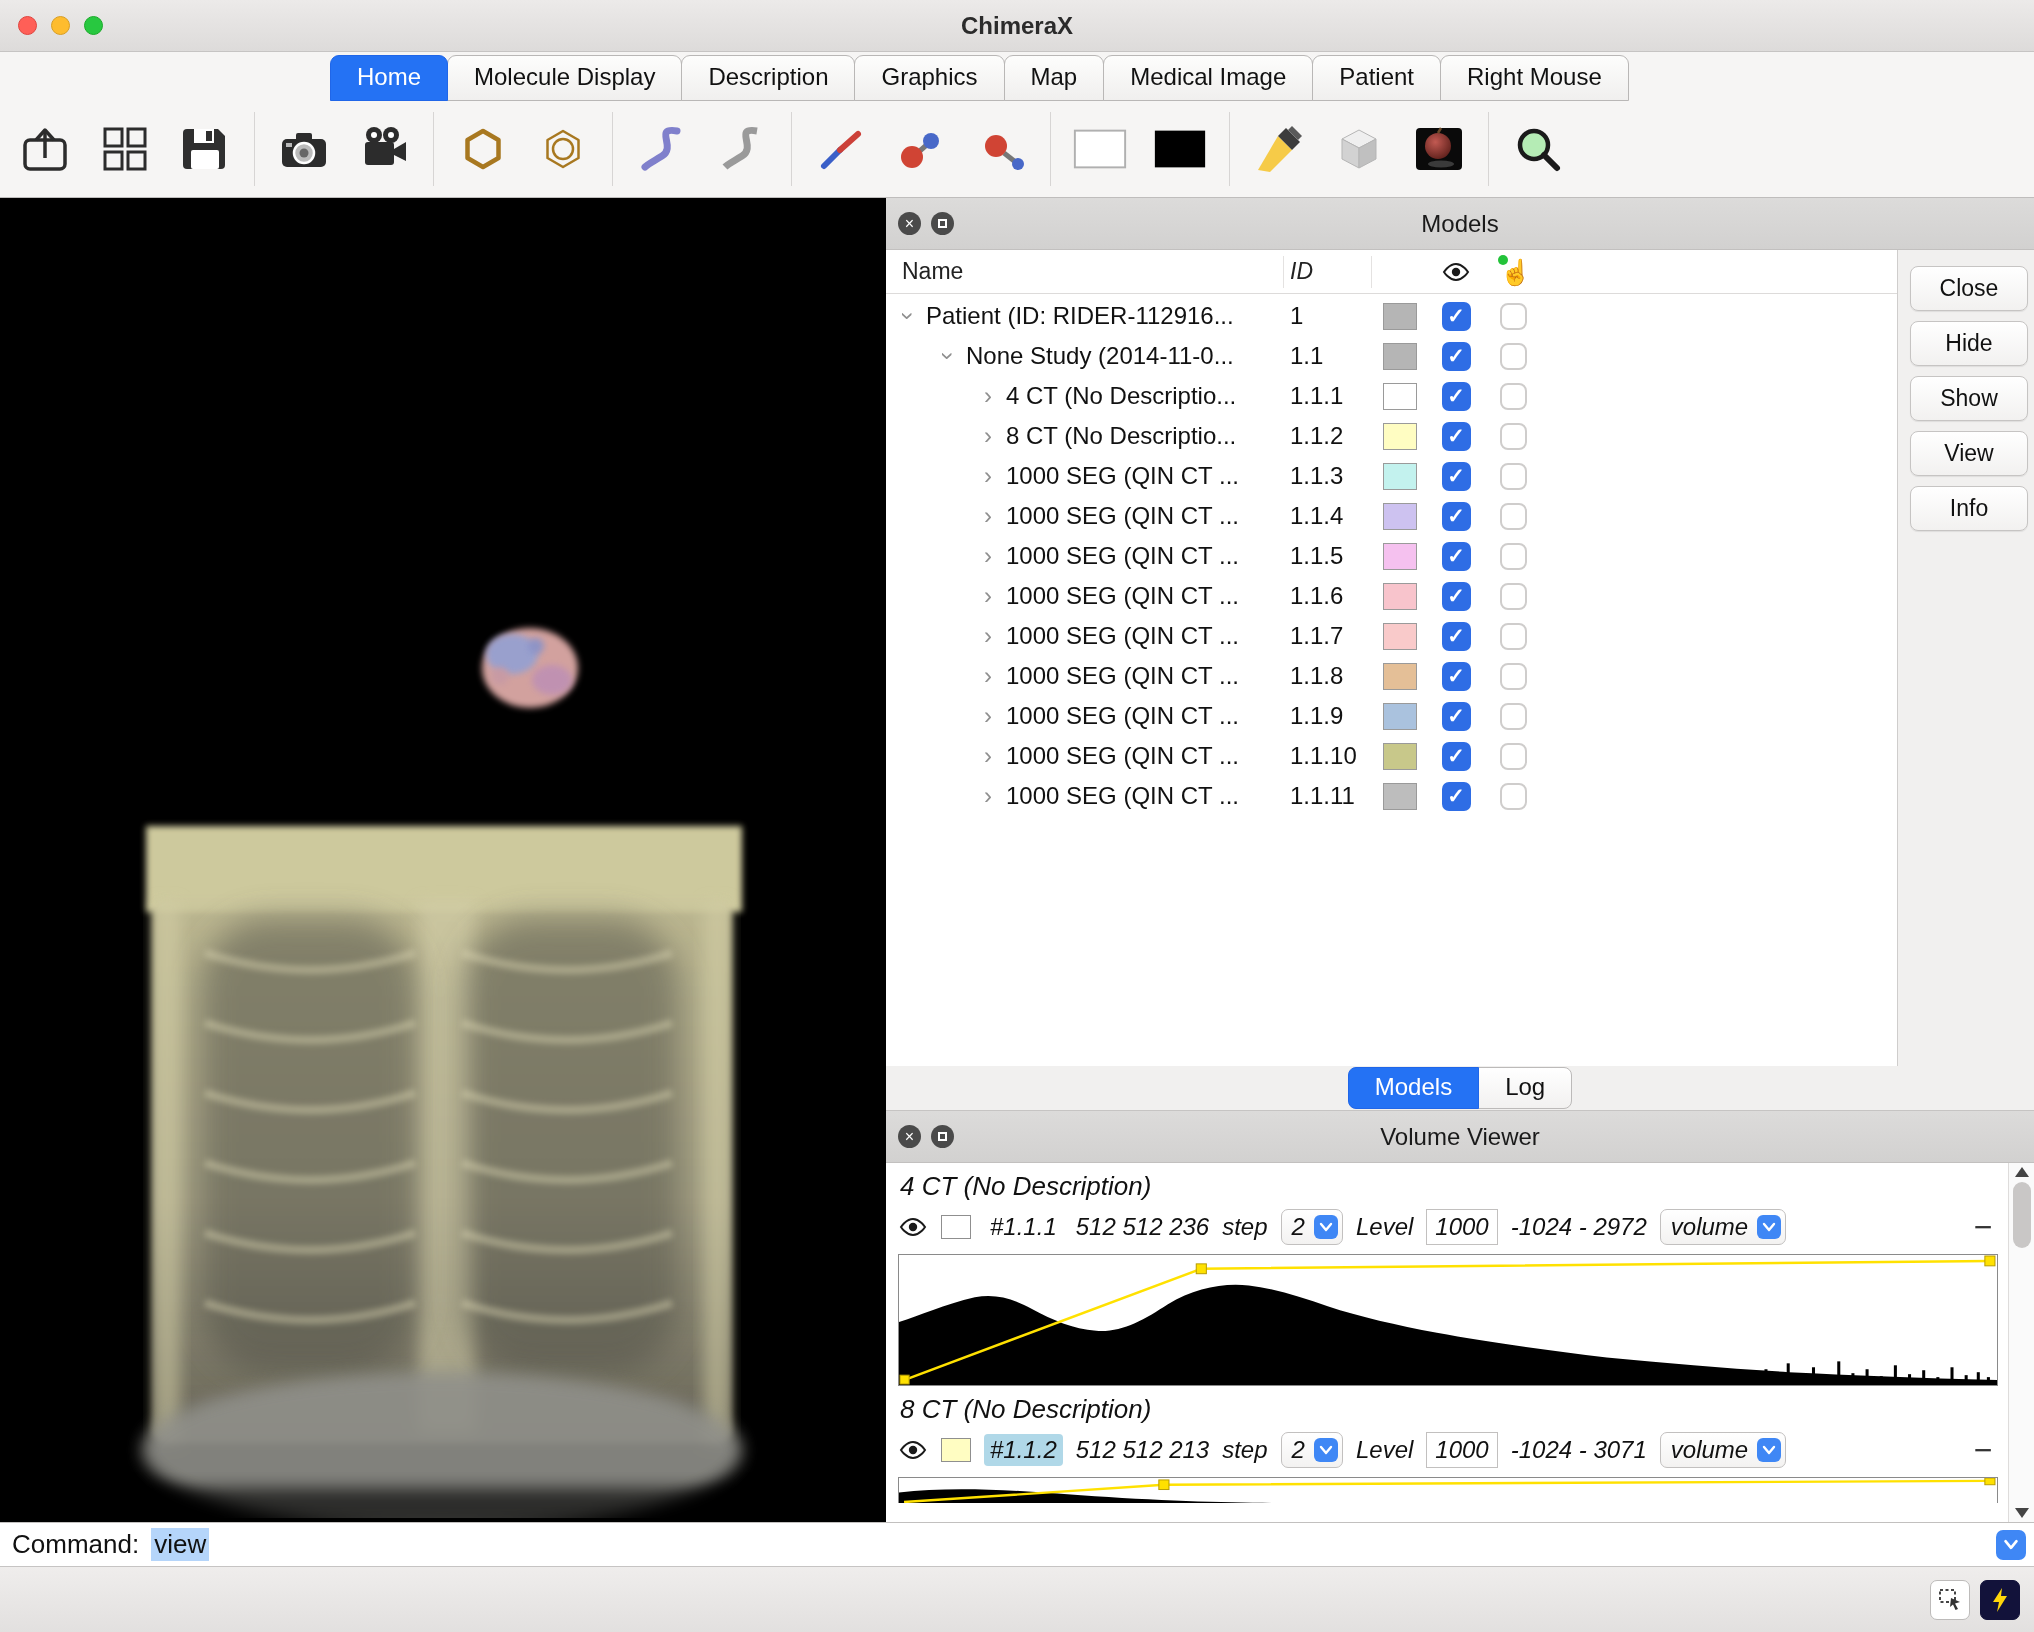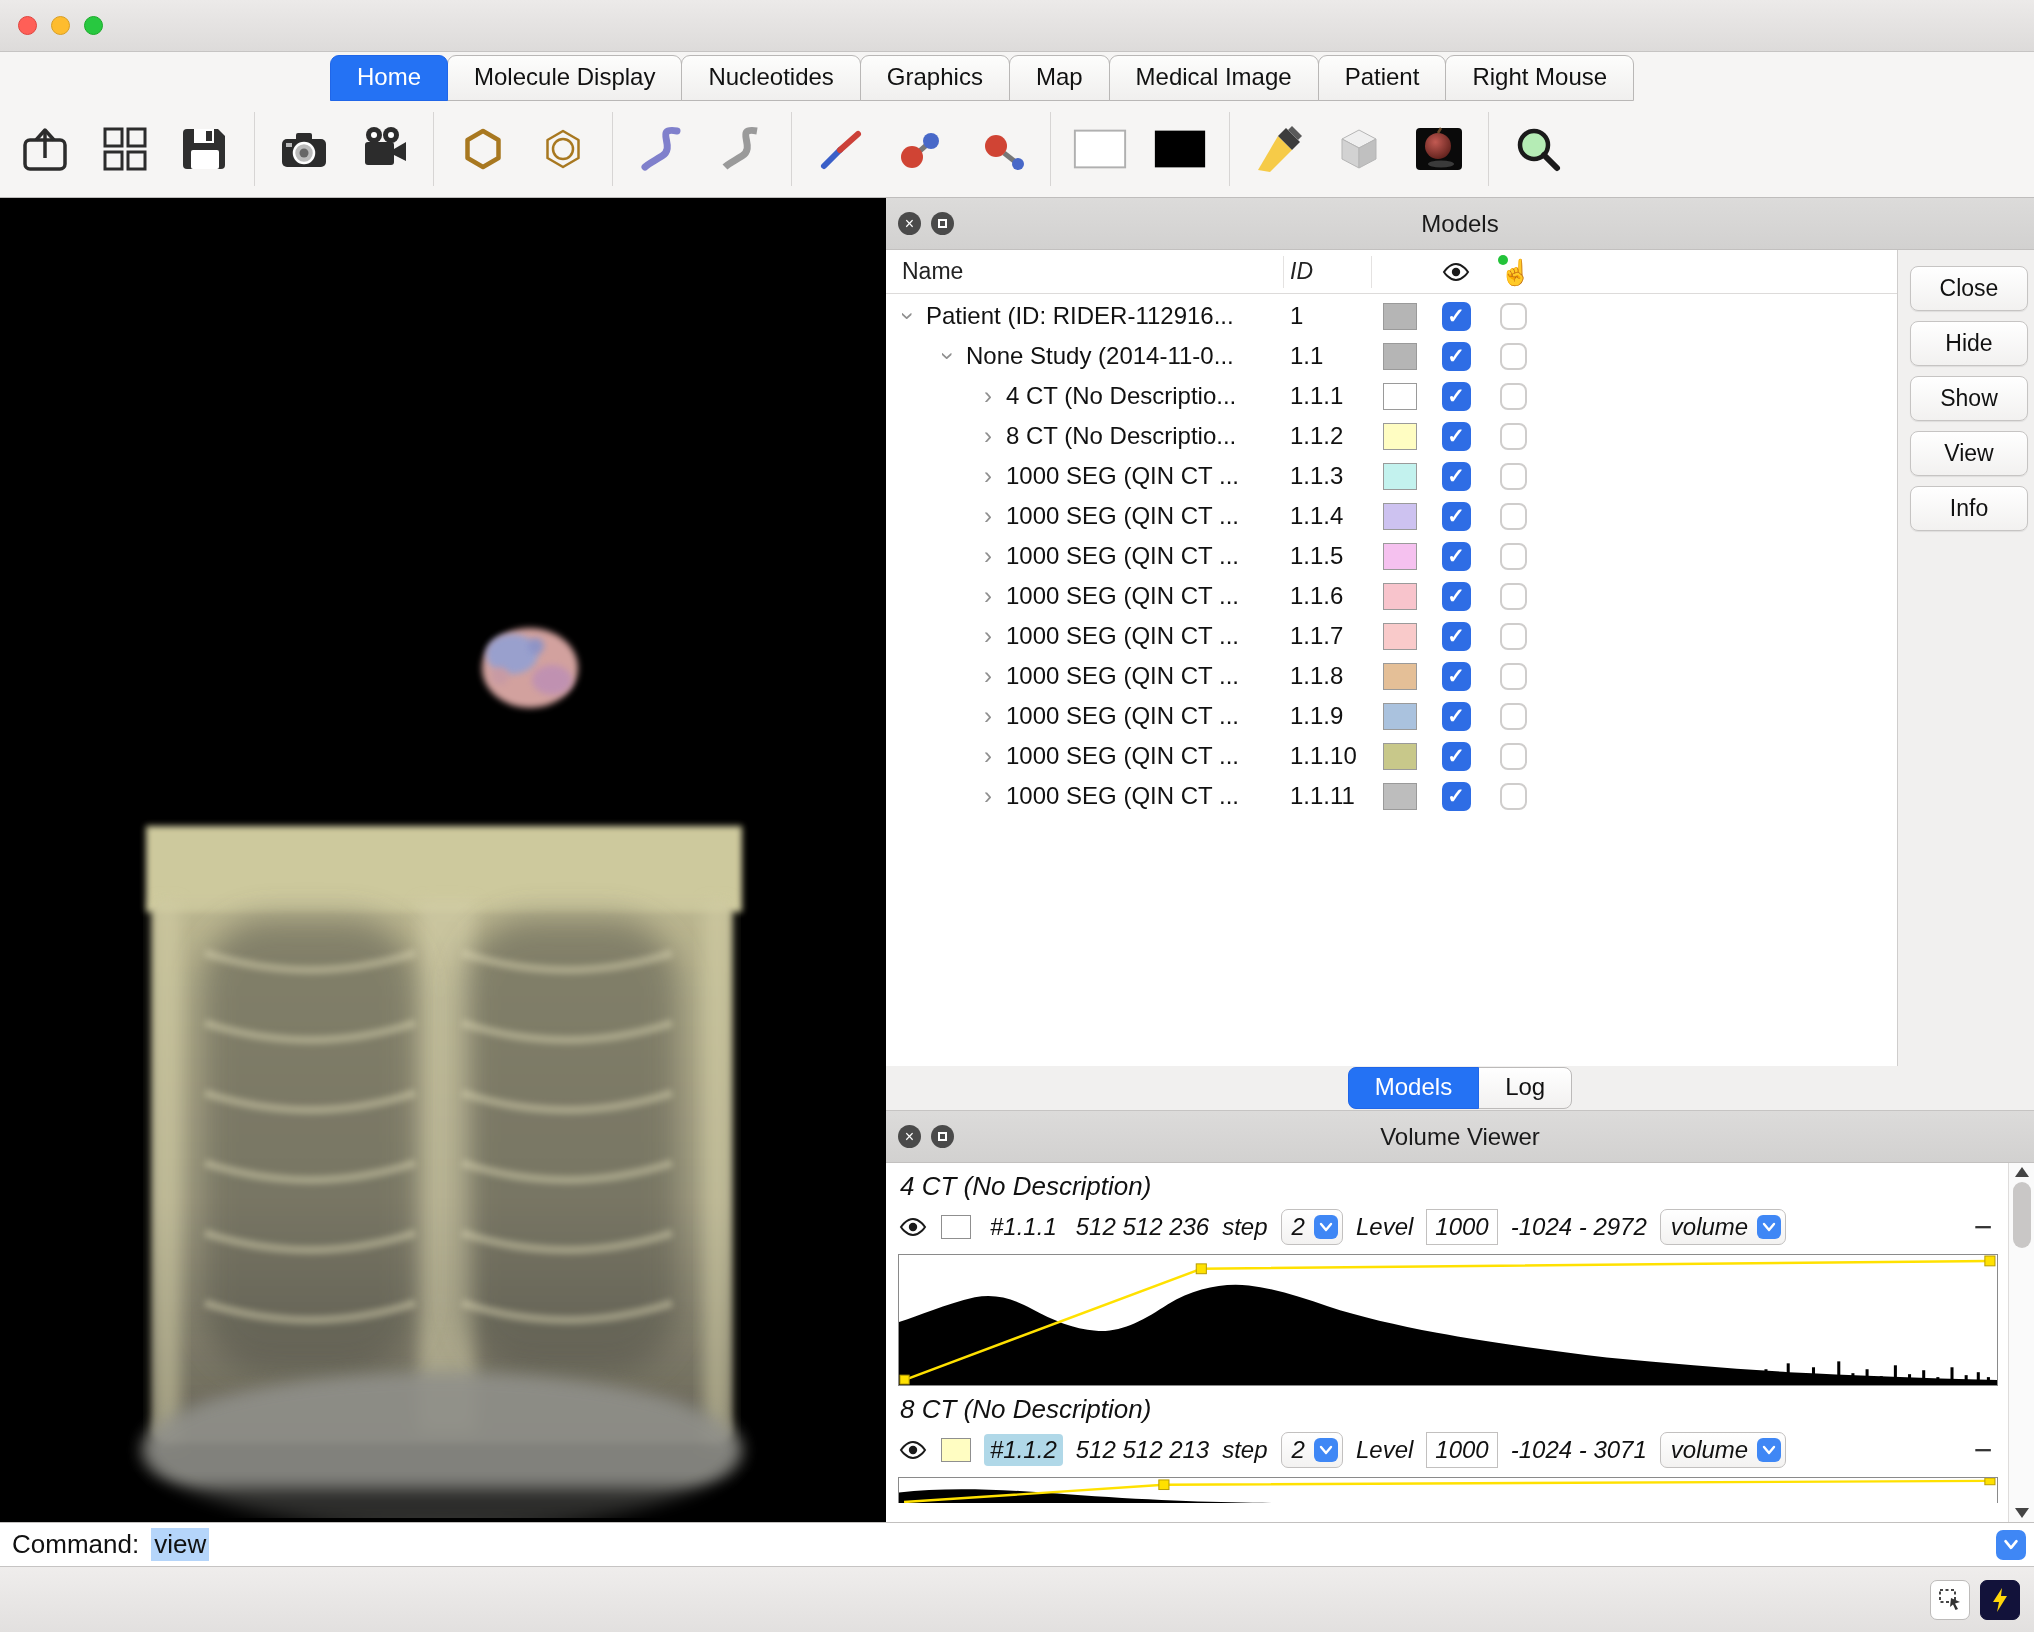--- a/index.html
+++ b/index.html
@@ -114,26 +114,27 @@
 <body>
 
 <div id="app">
 
   <div class="titlebar">
     <div class="lights">
       <span class="light red"></span>
       <span class="light yellow"></span>
       <span class="light green"></span>
     </div>
+    <div class="win-title">ChimeraX</div>
   </div>
 
   <div class="rtabs">
     <span class="rtab selected">Home</span>
     <span class="rtab">Molecule Display</span>
-    <span class="rtab">Nucleotides</span>
+    <span class="rtab">Description</span>
     <span class="rtab">Graphics</span>
     <span class="rtab">Map</span>
     <span class="rtab">Medical Image</span>
     <span class="rtab">Patient</span>
     <span class="rtab">Right Mouse</span>
   </div>
 
   <div class="toolbar">
     <div class="tgroup">
       <div class="ticon">

